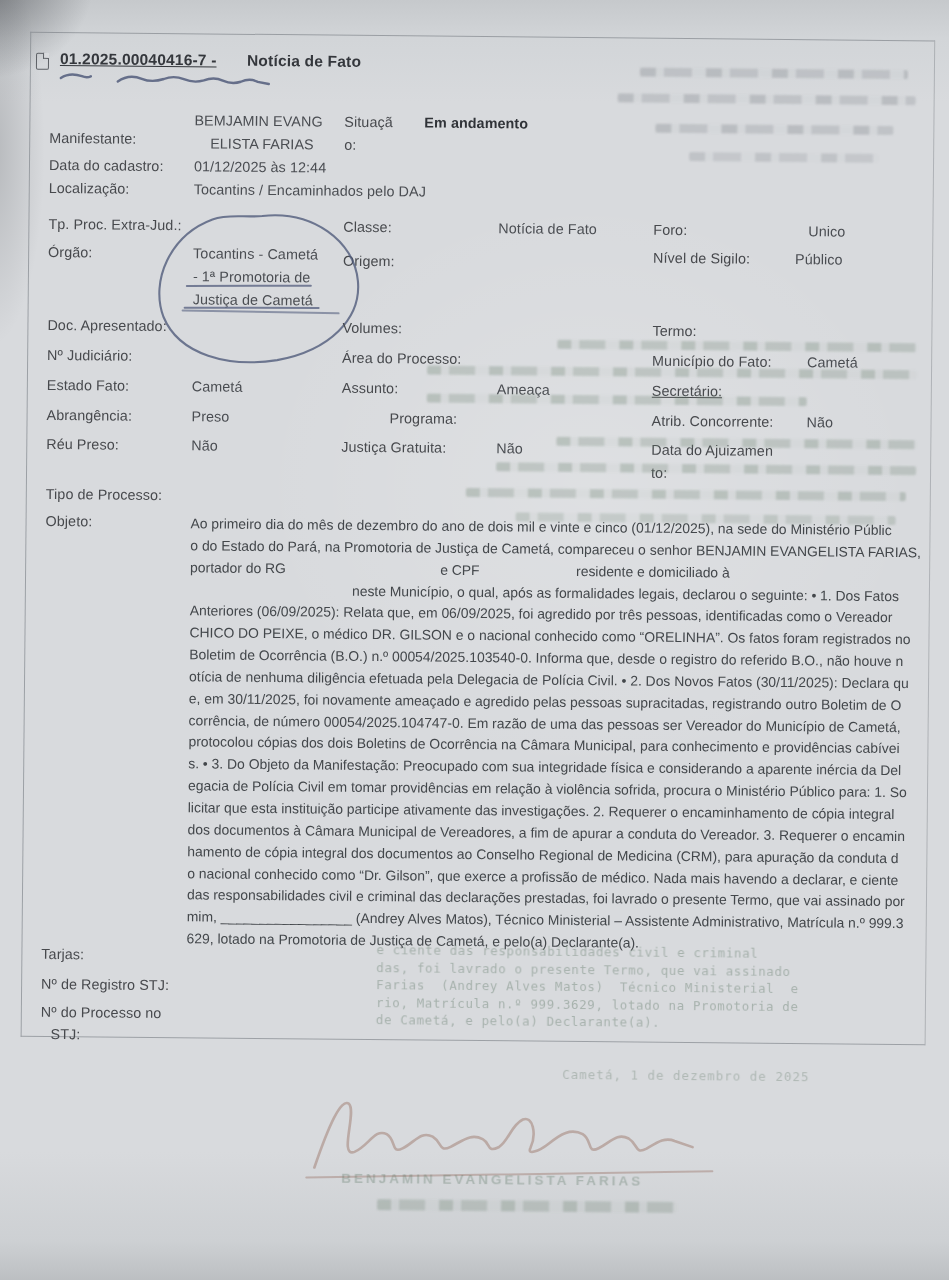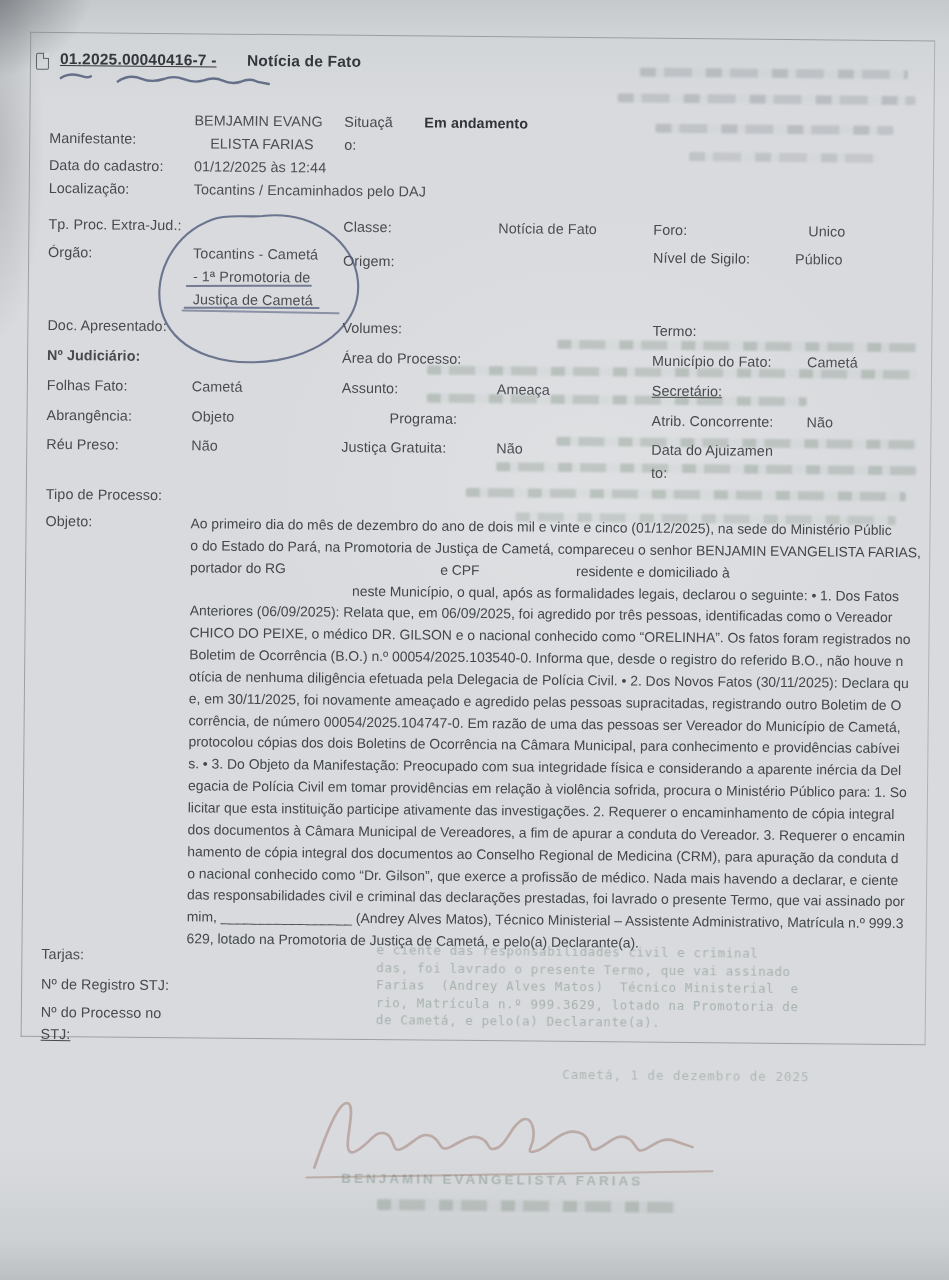--- a/index.html
+++ b/index.html
@@ -85,53 +85,53 @@
     <path d="M112,8 C162,2 204,32 208,72 C212,110 180,142 128,152 C80,160 30,148 14,110 C0,74 20,28 62,12 C78,6 94,10 112,8" fill="none" stroke="#4d5878" stroke-width="2.1" stroke-linecap="round" opacity=".78"></path>
   </svg>
   <div class="penline" style="left:188px;top:283px;width:126px;transform:rotate(-.6deg);"></div>
   <div class="penline" style="left:186px;top:305px;width:136px;transform:rotate(-.4deg);"></div>
   <div class="penline" style="left:184px;top:309px;width:158px;transform:rotate(.5deg);opacity:.55;"></div>
 
   <span class="f" style="left:50px;top:316px;">Doc. Apresentado:</span>
   <span class="f" style="left:345px;top:316px;">Volumes:</span>
   <span class="f" style="left:655px;top:316px;">Termo:</span>
 
-  <span class="f" style="left:50px;top:346px;font-weight:bold;">Nº Judiciário:</span>
+  <span class="f" style="left:50px;top:346px;">Nº Judiciário:</span>
   <span class="f" style="left:345px;top:346px;">Área do Processo:</span>
   <span class="f" style="left:655px;top:346px;">Município do Fato:</span>
   <span class="f v" style="left:810px;top:346px;">Cametá</span>
 
-  <span class="f" style="left:50px;top:376px;">Folhas Fato:</span>
+  <span class="f" style="left:50px;top:376px;">Estado Fato:</span>
   <span class="f v" style="left:195px;top:376px;">Cametá</span>
   <span class="f" style="left:345px;top:376px;">Assunto:</span>
   <span class="f v" style="left:500px;top:376px;">Ameaça</span>
   <span class="f" style="left:655px;top:376px;text-decoration:underline;">Secretário:</span>
 
   <span class="f" style="left:50px;top:406px;">Abrangência:</span>
-  <span class="f v" style="left:195px;top:406px;">Objeto</span>
+  <span class="f v" style="left:195px;top:406px;">Preso</span>
   <span class="f" style="left:345px;top:406px;margin-left:48px;">Programa:</span>
   <span class="f" style="left:655px;top:406px;">Atrib. Concorrente:</span>
   <span class="f v" style="left:810px;top:406px;">Não</span>
 
   <span class="f" style="left:50px;top:435px;">Réu Preso:</span>
   <span class="f v" style="left:195px;top:435px;">Não</span>
   <span class="f" style="left:345px;top:435px;">Justiça Gratuita:</span>
   <span class="f v" style="left:500px;top:435px;">Não</span>
   <span class="f" style="left:655px;top:435px;">Data do Ajuizamen</span>
   <span class="f" style="left:655px;top:458px;">to:</span>
 
   <span class="f" style="left:50px;top:485px;">Tipo de Processo:</span>
 
   <span class="f" style="left:50px;top:512px;">Objeto:</span>
   <div class="objeto"><div>Ao primeiro dia do mês de dezembro do ano de dois mil e vinte e cinco (01/12/2025), na sede do Ministério Públic</div><div>o do Estado do Pará, na Promotoria de Justiça de Cametá, compareceu o senhor BENJAMIN EVANGELISTA FARIAS,</div><div>portador do RG                                        e CPF                         residente e domiciliado à</div><div>                                          neste Município, o qual, após as formalidades legais, declarou o seguinte: • 1. Dos Fatos</div><div>Anteriores (06/09/2025): Relata que, em 06/09/2025, foi agredido por três pessoas, identificadas como o Vereador</div><div>CHICO DO PEIXE, o médico DR. GILSON e o nacional conhecido como “ORELINHA”. Os fatos foram registrados no</div><div>Boletim de Ocorrência (B.O.) n.º 00054/2025.103540-0. Informa que, desde o registro do referido B.O., não houve n</div><div>otícia de nenhuma diligência efetuada pela Delegacia de Polícia Civil. • 2. Dos Novos Fatos (30/11/2025): Declara qu</div><div>e, em 30/11/2025, foi novamente ameaçado e agredido pelas pessoas supracitadas, registrando outro Boletim de O</div><div>corrência, de número 00054/2025.104747-0. Em razão de uma das pessoas ser Vereador do Município de Cametá,</div><div>protocolou cópias dos dois Boletins de Ocorrência na Câmara Municipal, para conhecimento e providências cabívei</div><div>s. • 3. Do Objeto da Manifestação: Preocupado com sua integridade física e considerando a aparente inércia da Del</div><div>egacia de Polícia Civil em tomar providências em relação à violência sofrida, procura o Ministério Público para: 1. So</div><div>licitar que esta instituição participe ativamente das investigações. 2. Requerer o encaminhamento de cópia integral</div><div>dos documentos à Câmara Municipal de Vereadores, a fim de apurar a conduta do Vereador. 3. Requerer o encamin</div><div>hamento de cópia integral dos documentos ao Conselho Regional de Medicina (CRM), para apuração da conduta d</div><div>o nacional conhecido como “Dr. Gilson”, que exerce a profissão de médico. Nada mais havendo a declarar, e ciente</div><div>das responsabilidades civil e criminal das declarações prestadas, foi lavrado o presente Termo, que vai assinado por</div><div>mim, _________________ (Andrey Alves Matos), Técnico Ministerial – Assistente Administrativo, Matrícula n.º 999.3</div><div>629, lotado na Promotoria de Justiça de Cametá, e pelo(a) Declarante(a).</div></div>
 
   <span class="f" style="left:50px;top:945px;">Tarjas:</span>
   <span class="f" style="left:50px;top:975px;">Nº de Registro STJ:</span>
   <span class="f" style="left:50px;top:1003px;">Nº do Processo no</span>
-  <span class="f" style="left:50px;top:1025px;text-decoration:underline;">STJ:</span>
+  <span class="f" style="left:60px;top:1025px;">STJ:</span>
 
   <div class="sm sm-gray" style="left:640px;top:62px;width:268px;height:9px;"></div>
   <div class="sm sm-gray" style="left:618px;top:88px;width:298px;height:9px;"></div>
   <div class="sm sm-gray" style="left:656px;top:118px;width:238px;height:9px;"></div>
   <div class="sm sm-gray" style="left:690px;top:146px;width:190px;height:9px;opacity:.8;"></div>
   <div class="sm sm-green" style="left:560px;top:335px;width:360px;height:9px;"></div>
   <div class="sm sm-green" style="left:430px;top:362px;width:490px;height:9px;"></div>
   <div class="sm sm-green" style="left:430px;top:390px;width:380px;height:9px;"></div>
   <div class="sm sm-green" style="left:560px;top:432px;width:360px;height:9px;"></div>
   <div class="sm sm-green" style="left:500px;top:458px;width:420px;height:9px;"></div>

